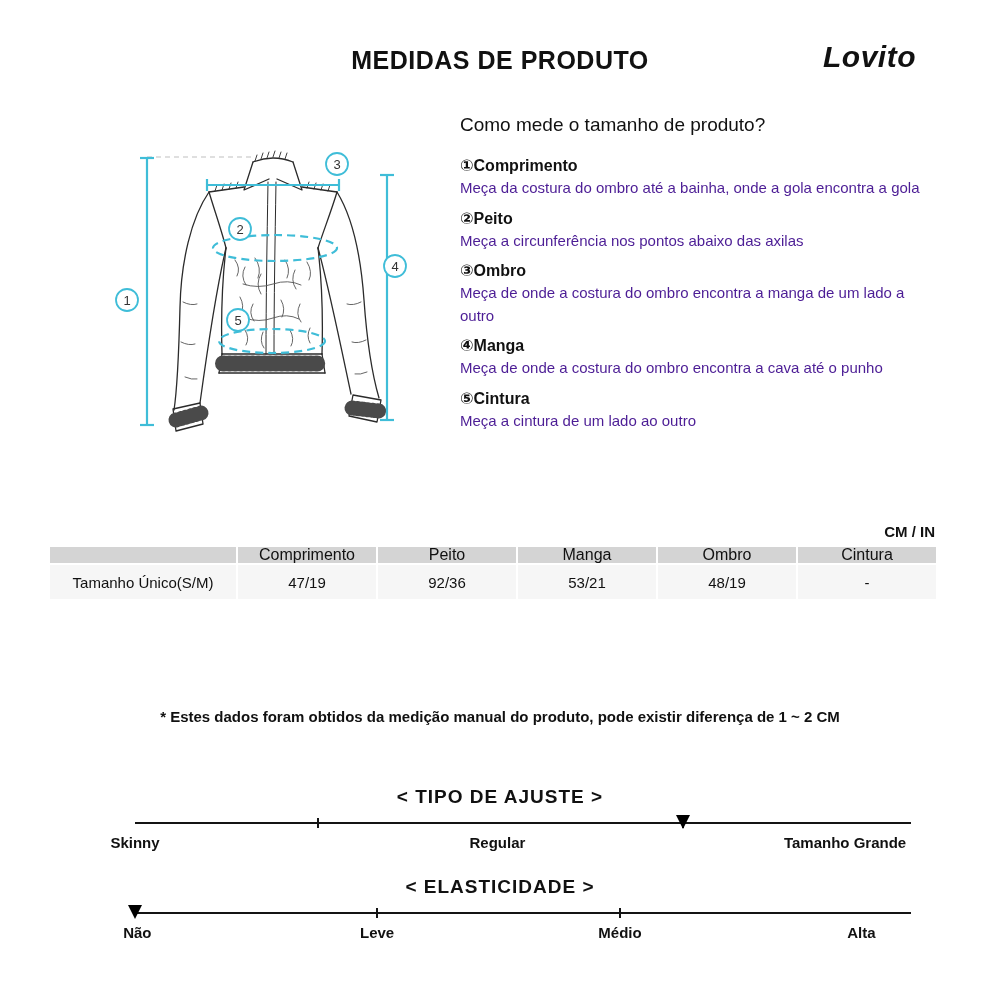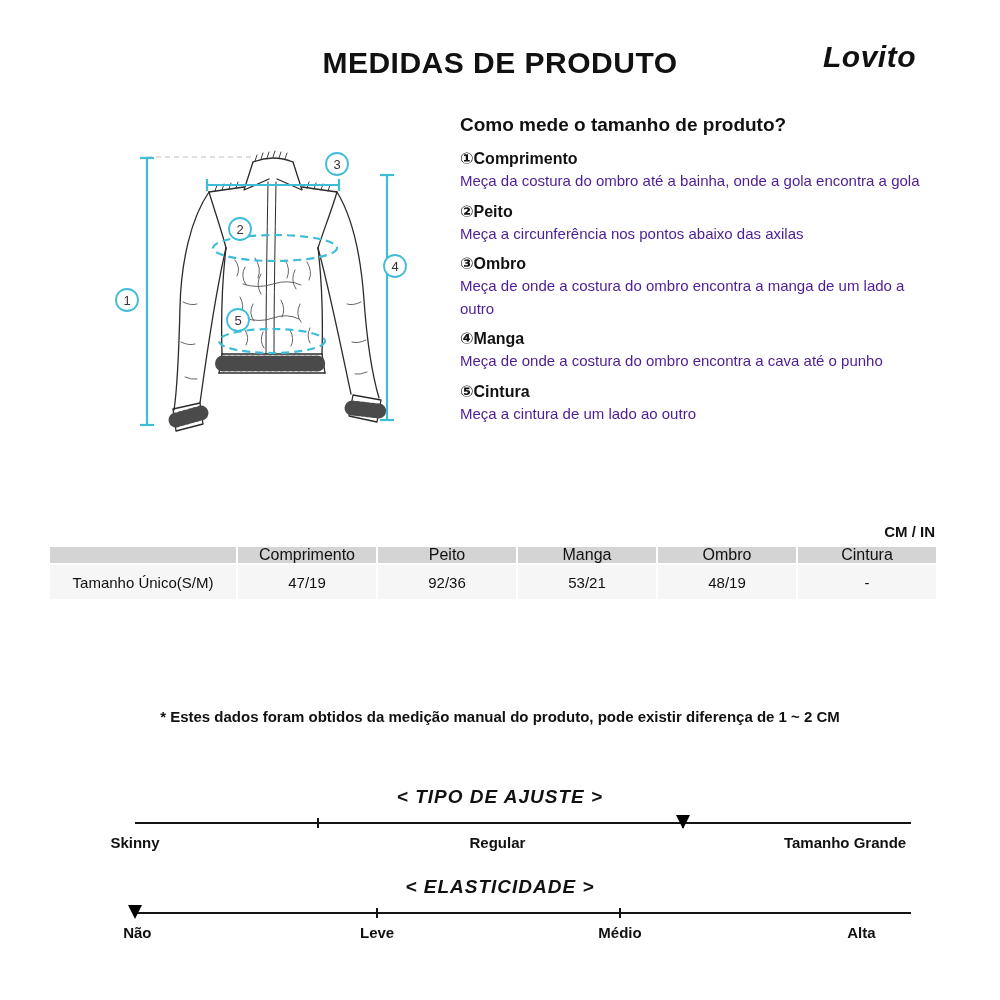--- a/index.html
+++ b/index.html
@@ -1,45 +1,45 @@
 <!DOCTYPE html>
 <html><head>
 <meta charset="utf-8">
 <style>
   html,body{margin:0;padding:0;background:#fff;}
   body{width:1000px;height:1000px;font-family:"Liberation Sans","DejaVu Sans",sans-serif;color:#111;}
   .page{position:relative;width:1000px;height:1000px;overflow:hidden;background:#fff;}
 
   .title{position:absolute;top:46px;left:0;width:100%;text-align:center;
-         font-size:30px;font-weight:bold;letter-spacing:.5px;}
+         font-size:25px;font-weight:bold;letter-spacing:.5px;}
   .brand{position:absolute;top:40px;right:84px;font-size:30px;font-weight:bold;letter-spacing:.5px;font-style:italic;}
 
   .illustration{position:absolute;left:95px;top:132px;width:350px;height:320px;}
 
   .guide{position:absolute;left:460px;top:114px;width:482px;}
-  .guide-heading{font-size:19px;font-weight:bold;margin-bottom:13px;}
+  .guide-heading{font-size:19px;font-weight:normal;margin-bottom:20px;}
   .guide-item-label{font-size:16px;font-weight:bold;margin-top:9px;}
   .guide-item-desc{font-size:15px;color:#4c1d95;line-height:1.5;margin-top:2px;}
 
   .units{position:absolute;top:523px;right:65px;font-size:15px;font-weight:bold;}
 
   .size-table{position:absolute;left:50px;top:547px;width:886px;display:grid;
               grid-template-columns:186px repeat(5,1fr);gap:2px;}
   .size-table .hcell{background:#d4d4d4;height:16px;display:flex;align-items:center;
                      justify-content:center;font-size:16px;}
   .size-table .dcell{background:#f6f6f6;height:34px;display:flex;align-items:center;
                      justify-content:center;font-size:15px;}
 
   .footnote{position:absolute;top:708px;left:0;width:100%;text-align:center;
             font-weight:bold;font-size:15px;}
 
   .slider-block{position:absolute;left:0;width:100%;height:80px;}
   .slider-block.fit{top:786px;}
   .slider-block.elasticity{top:876px;}
-  .slider-title{text-align:center;font-weight:bold;font-size:19px;letter-spacing:1px;font-style:italic;}
+  .slider-title{text-align:center;font-weight:bold;font-size:19px;letter-spacing:1px;}
   .track{position:absolute;left:135px;width:776px;top:36px;height:2px;background:#141414;}
   .tick{position:absolute;top:-4px;width:2px;height:10px;background:#141414;transform:translateX(-50%);}
   .marker{position:absolute;top:-7px;width:0;height:0;transform:translateX(-50%);
           border-left:7px solid transparent;border-right:7px solid transparent;
           border-top:14px solid #000;}
   .slider-labels{position:absolute;left:135px;width:776px;top:48px;height:22px;}
   .slider-label{position:absolute;transform:translateX(-50%);font-weight:bold;
                 font-size:15px;white-space:nowrap;top:0;}
 </style>
 </head>

